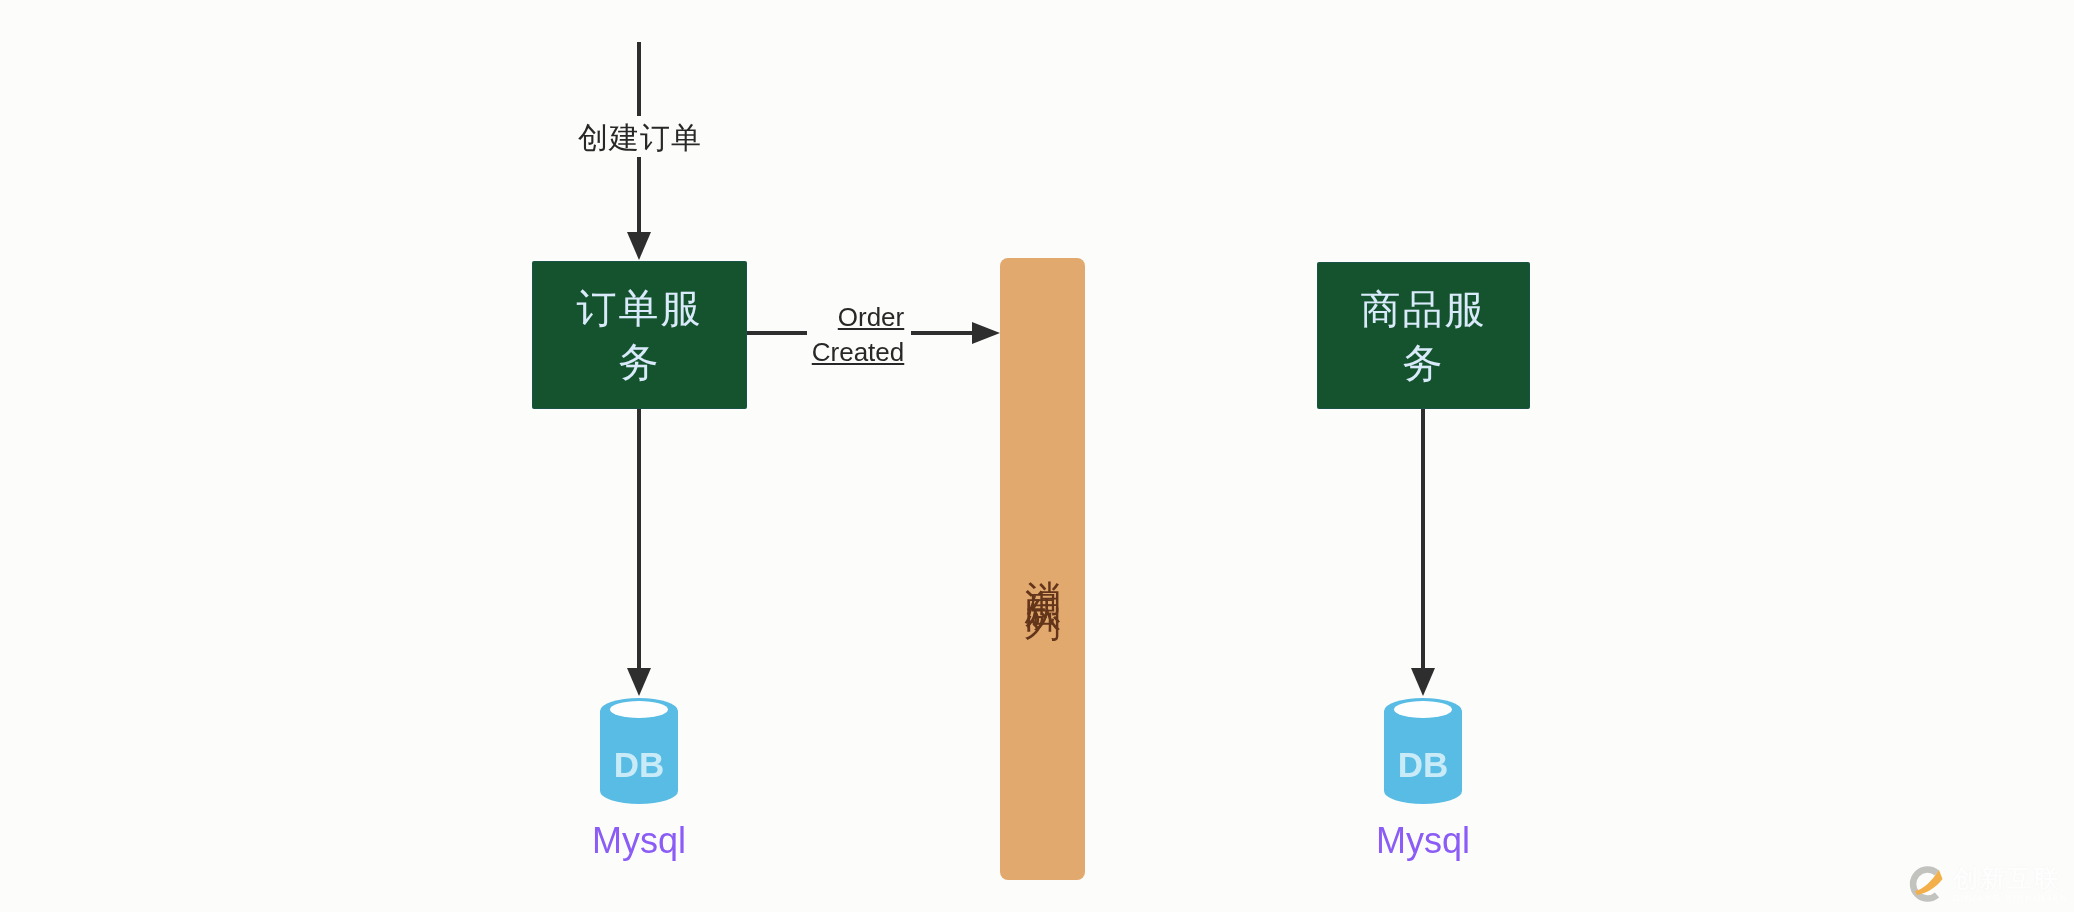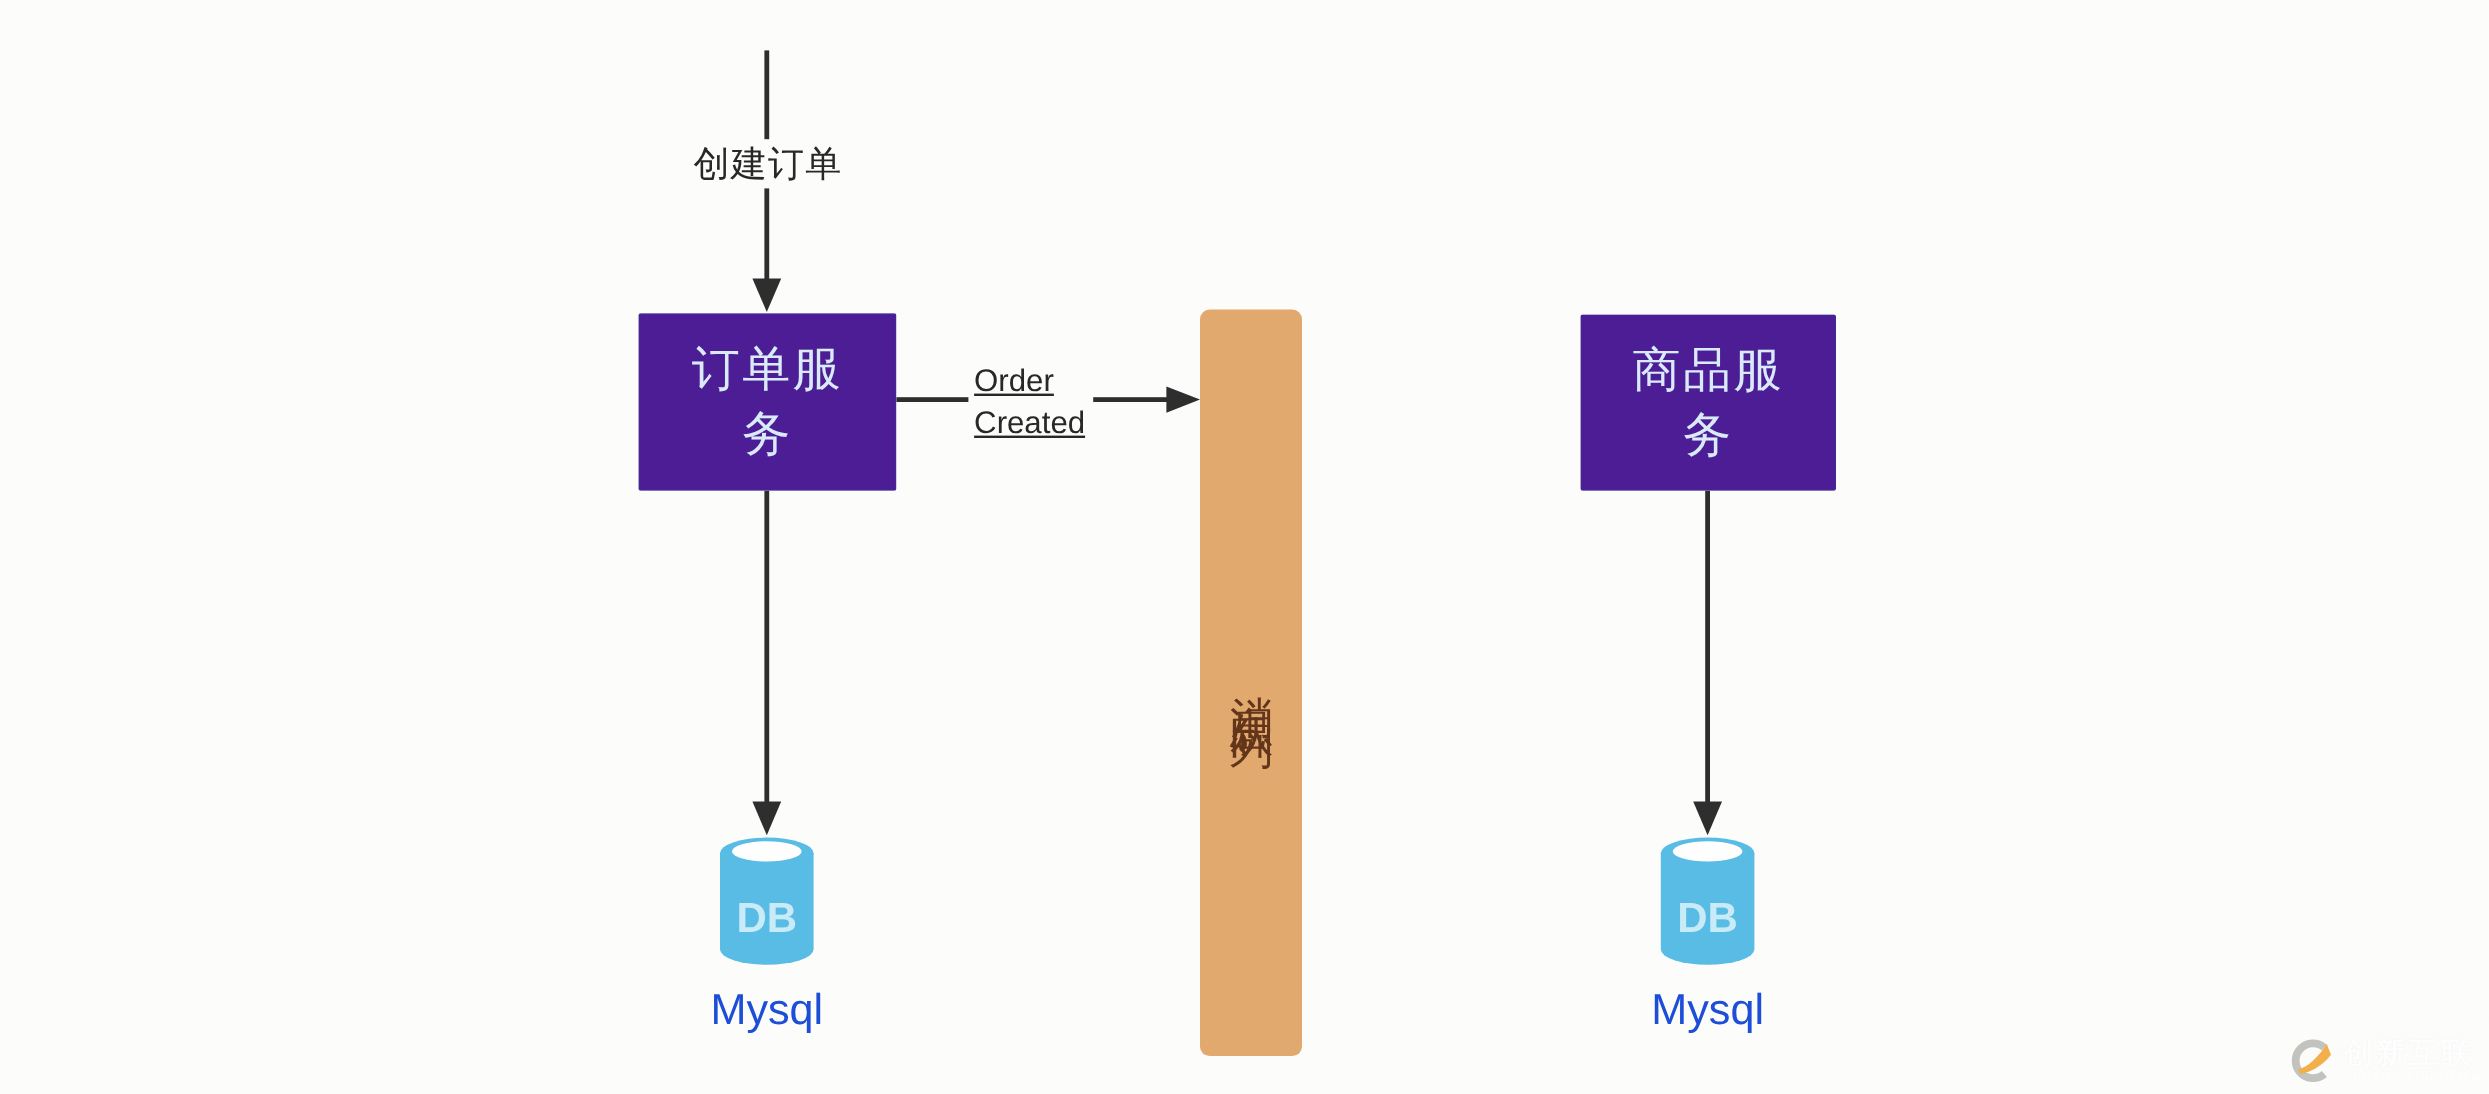--- a/index.html
+++ b/index.html
@@ -24,29 +24,29 @@
   .head-right {
     position: absolute; width: 0; height: 0;
     border-top: 11px solid transparent;
     border-bottom: 11px solid transparent;
     border-left: 28px solid #2e2e2e;
   }
 
   .flow-label {
     position: absolute;
     color: #282828;
-    text-align: left;
+    text-align: right;
     transform: translateX(-50%);
   }
   .label-create { font-size: 30px; line-height: 36px; letter-spacing: 1px; }
   .label-order-created { font-size: 26px; line-height: 35px; text-decoration: underline; }
 
   .service-box {
     position: absolute;
-    background: #4c1d95;
+    background: #14532d;
     border: 1px solid rgba(40, 80, 150, 0.25);
     border-radius: 2px;
     display: flex;
     align-items: center;
     justify-content: center;
     text-align: center;
     color: #d9eafb;
     font-size: 40px;
     line-height: 54px;
     letter-spacing: 2px;
@@ -73,21 +73,21 @@
 
   .db-svg { position: absolute; width: 84px; height: 112px; }
   .db-svg text {
     font-family: "Liberation Sans", "DejaVu Sans", sans-serif;
     font-weight: 600;
   }
   .mysql-label {
     position: absolute;
     transform: translateX(-50%);
     font-size: 36px;
-    color: #1d4ed8;
+    color: #8b5cf6;
   }
 
   .watermark {
     position: absolute;
     right: 6px; bottom: 8px;
     display: flex;
     align-items: center;
     gap: 7px;
     opacity: 0.92;
   }

